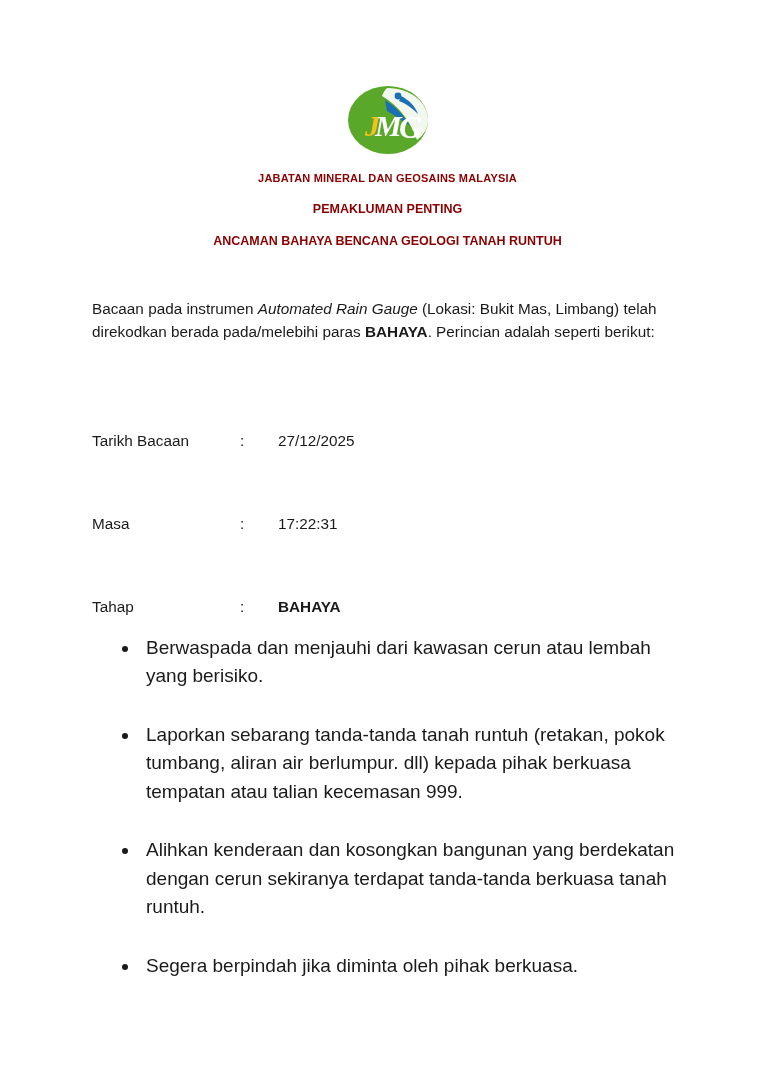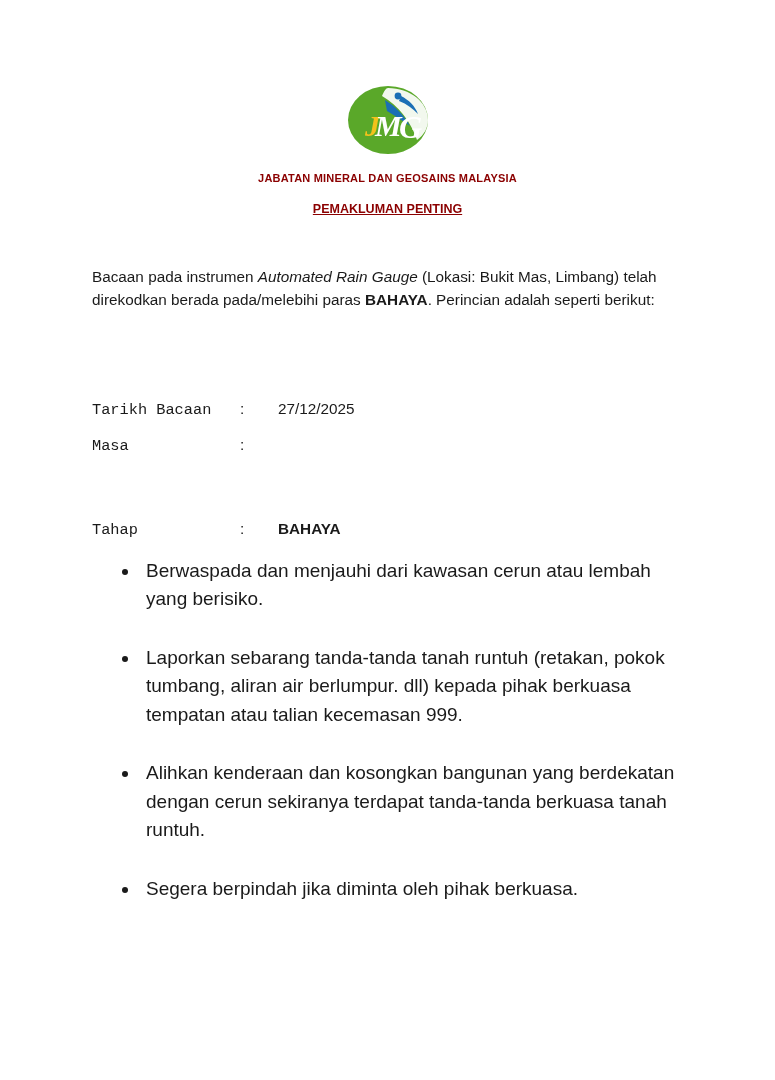--- a/index.html
+++ b/index.html
@@ -44,21 +44,20 @@
     font-size: 11px;
     font-weight: bold;
     letter-spacing: 0.2px;
     color: #8b0000;
     margin-bottom: 18px;
   }
   .hdr-notice {
     font-size: 12.5px;
     font-weight: bold;
     color: #8b0000;
-    text-decoration: underline;
     margin-bottom: 18px;
   }
   .hdr-subject {
     font-size: 12.5px;
     font-weight: bold;
     color: #8b0000;
   }
 
   
   .intro {
@@ -73,21 +72,21 @@
   .details {
     margin-top: 40px;
     font-size: 15.3px;
     color: #1a1a1a;
   }
   .detail-row {
     display: flex;
     align-items: baseline;
     margin-bottom: 17px;
   }
-  .detail-label { width: 148px; font-family: Liberation Mono, monospace; }
+  .detail-label { width: 148px; }
   .detail-colon { width: 38px; }
   .detail-value { flex: 1; margin-top: 48px; }
   .detail-value.bold { font-weight: bold; }
 
   .advice-lead {
     margin-top: 30px;
     font-size: 15.3px;
     color: #1a1a1a;
   }
 
@@ -120,35 +119,37 @@
         <text x="24" y="54" font-family="Liberation Serif, serif" font-size="30" font-style="italic" font-weight="bold" fill="#f4c21b">J</text>
         <text x="34" y="54" font-family="Liberation Serif, serif" font-size="30" font-style="italic" font-weight="bold" fill="#ffffff">M</text>
         <text x="58" y="56" font-family="Liberation Serif, serif" font-size="32" font-style="italic" font-weight="bold" fill="#ffffff">G</text>
       </svg>
     </div>
   </div>
 
   <div class="header-block">
     <div class="hdr-dept">JABATAN MINERAL DAN GEOSAINS MALAYSIA</div>
     <div class="hdr-notice">PEMAKLUMAN PENTING</div>
+    <div class="hdr-subject">ANCAMAN BAHAYA BENCANA GEOLOGI TANAH RUNTUH</div>
   </div>
 
   <p class="intro"><span>Bacaan pada instrumen </span><em>Automated Rain Gauge</em><span> (Lokasi: Bukit Mas, Limbang) telah direkodkan berada pada/melebihi paras </span><b>BAHAYA</b><span>. Perincian adalah seperti berikut:</span></p>
 
   <div class="details">
 
     <div class="detail-row">
       <div class="detail-label">Tarikh Bacaan</div>
       <div class="detail-colon">:</div>
       <div class="detail-value">27/12/2025</div>
     </div>
 
     <div class="detail-row">
       <div class="detail-label">Masa</div>
       <div class="detail-colon">:</div>
+      <div class="detail-value">17:22:31</div>
     </div>
 
     <div class="detail-row">
       <div class="detail-label">Tahap</div>
       <div class="detail-colon">:</div>
       <div class="detail-value bold">BAHAYA</div>
     </div>
 
   </div>
 

